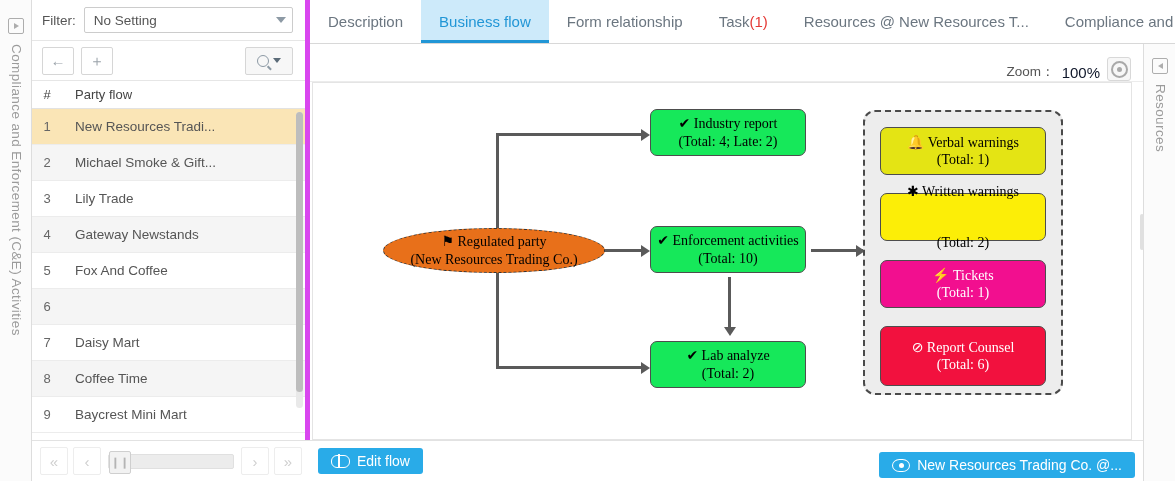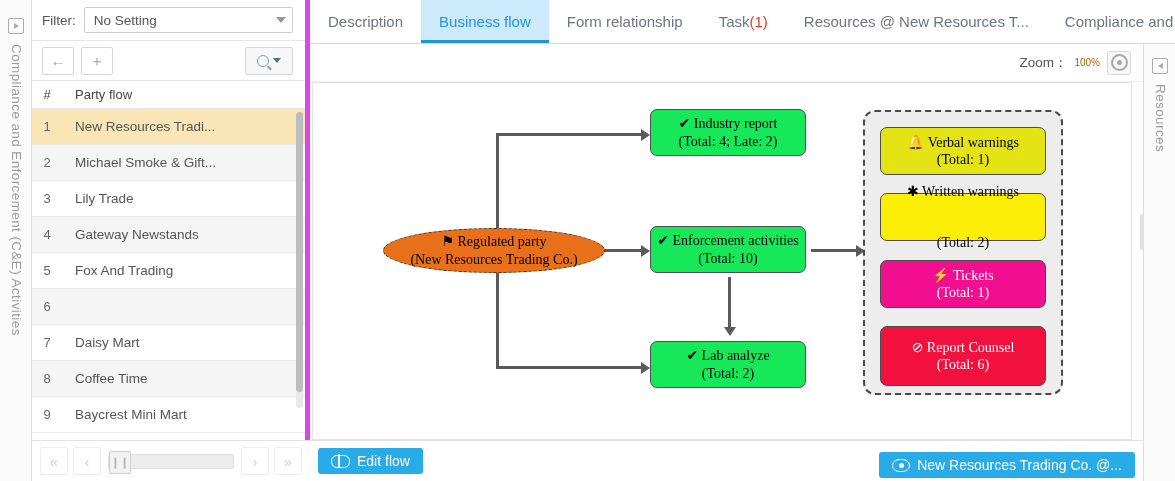--- a/index.html
+++ b/index.html
@@ -151,25 +151,25 @@
   }
   .tab.active{background:#cdeafa;color:#2196d6;}
   .tab.active::after{
     content:"";position:absolute;left:0;right:0;bottom:0;height:3px;background:#2196d6;
   }
   .tab .cnt{color:#e53935;}
 
   
   .zoombar{
     position:absolute;left:310px;top:44px;width:833px;height:38px;
-    box-sizing:border-box;display:flex;align-items:center;justify-content:flex-end;
+    box-sizing:border-box;display:flex;align-items:flex-end;justify-content:flex-end;
     padding-right:12px;gap:7px;background:#fff;border-bottom:1px solid #ececec;
   }
   .zoom-label{font-size:13.5px;color:#555;}
-  .zoom-val{font-size:10px;color:#a16207;}
+  .zoom-val{font-size:15px;color:#0f172a;}
   .zoom-knob{
     width:22px;height:22px;border:1px solid #d8d8d8;border-radius:3px;background:#f7f7f7;
     display:flex;align-items:center;justify-content:center;cursor:pointer;
   }
   .zoom-knob .ring{
     width:13px;height:13px;border-radius:50%;border:2px solid #a9a9a9;
     display:flex;align-items:center;justify-content:center;
   }
   .zoom-knob .ring::after{
     content:"";width:5px;height:5px;border-radius:50%;background:#a9a9a9;
@@ -288,21 +288,21 @@
       <div class="row">
         <div class="col-num">3</div>
         <div class="col-name">Lily Trade</div>
       </div>
       <div class="row alt">
         <div class="col-num">4</div>
         <div class="col-name">Gateway Newstands</div>
       </div>
       <div class="row">
         <div class="col-num">5</div>
-        <div class="col-name">Fox And Trading</div>
+        <div class="col-name">Fox And Coffee</div>
       </div>
       <div class="row alt">
         <div class="col-num">6</div>
       </div>
       <div class="row">
         <div class="col-num">7</div>
         <div class="col-name">Daisy Mart</div>
       </div>
       <div class="row alt">
         <div class="col-num">8</div>

